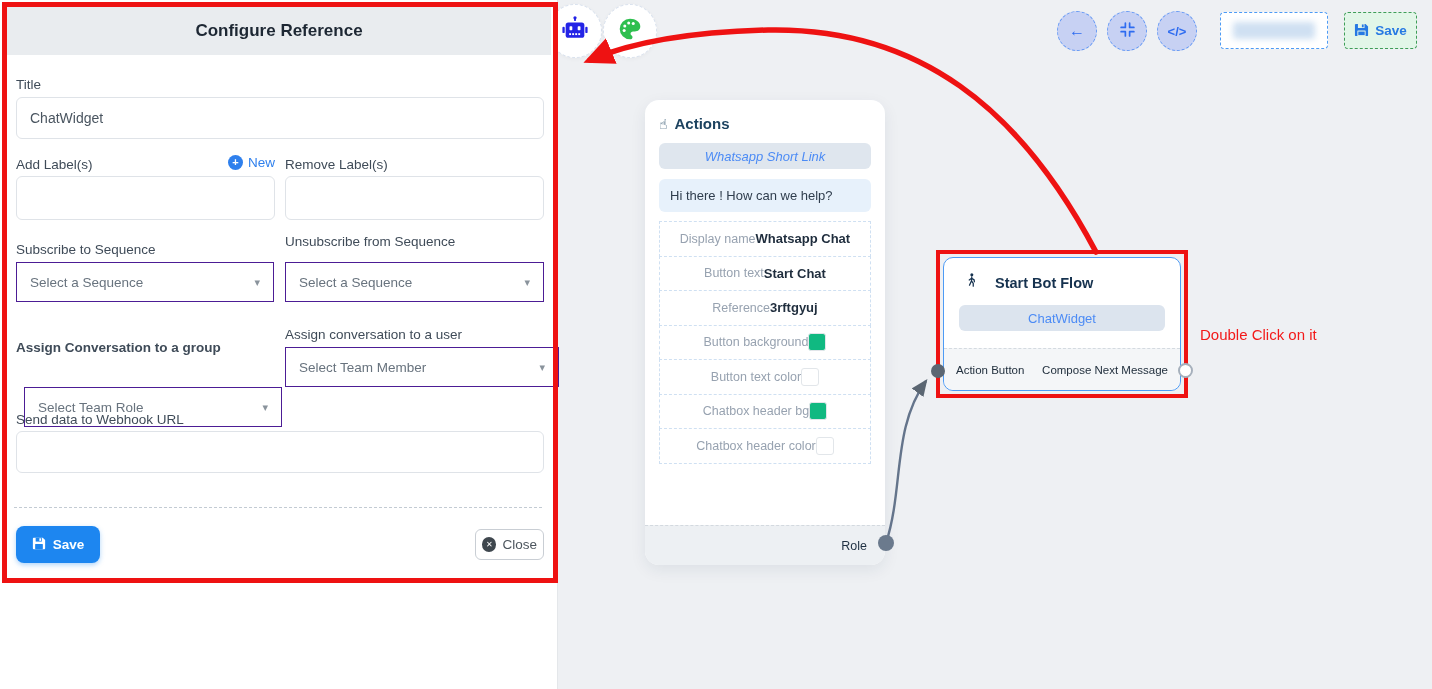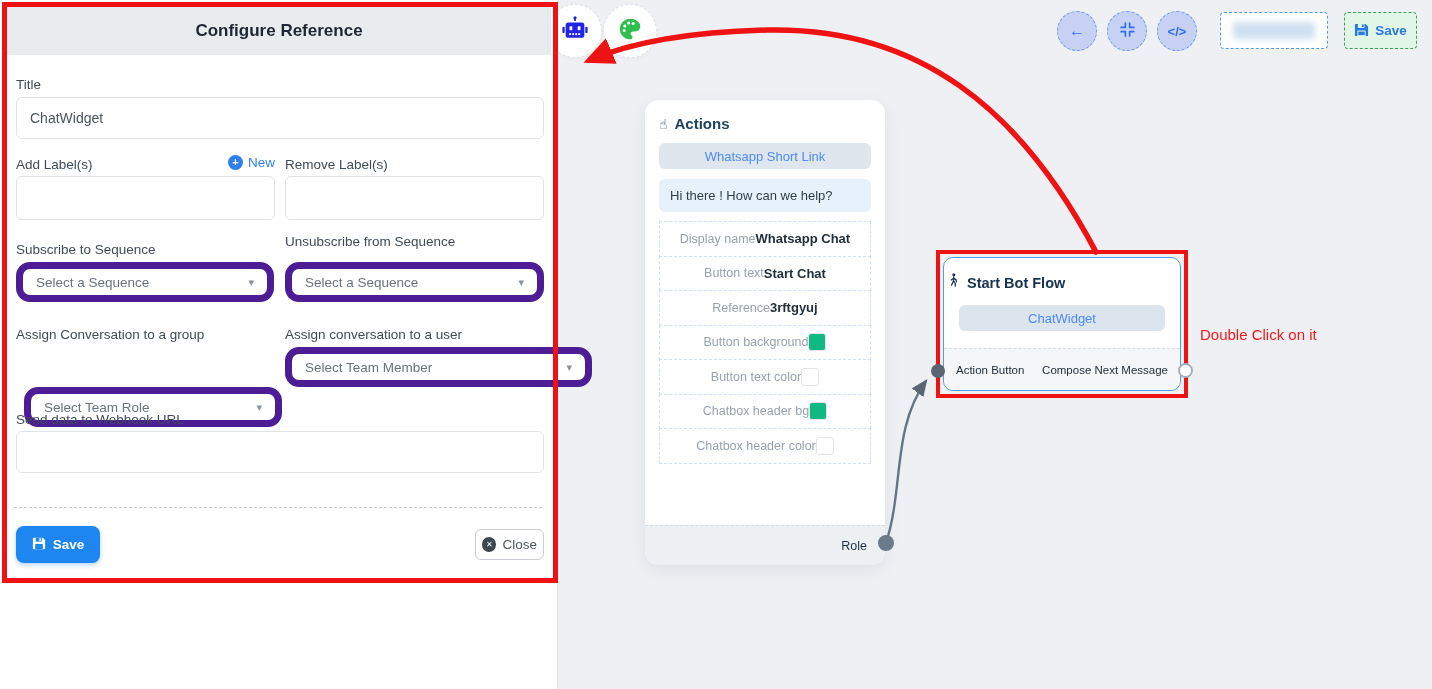--- a/index.html
+++ b/index.html
@@ -6,21 +6,21 @@
   *{box-sizing:border-box;font-family:"Liberation Sans","DejaVu Sans",sans-serif;}
   #stage{position:relative;width:1432px;height:689px;background:#eef0f3;overflow:hidden;}
 
   
   #panel{position:absolute;left:0;top:0;width:558px;height:689px;background:#fff;border-right:1px solid #e4e7ea;z-index:10;}
   #panel-red-frame{position:absolute;left:2px;top:2px;width:556px;height:581px;border:5px solid #ee1212;z-index:40;pointer-events:none;}
   #panel-header{position:absolute;left:7px;top:7px;width:544px;height:48px;background:#e9ecef;display:flex;align-items:center;justify-content:center;}
   #panel-header span{font-size:17px;font-weight:bold;color:#1d2733;}
   .lbl{position:absolute;font-size:13.5px;color:#3f4b58;}
   .inp{position:absolute;background:#fff;border:1px solid #dfe3e8;border-radius:6px;font-size:14px;color:#4a5560;padding:0 13px;outline:none;}
-  .sel{position:absolute;background:#fff;border:7px solid #4c1d95;border-radius:14px;display:flex;align-items:center;justify-content:space-between;padding:0 13px;cursor:pointer;}
+  .sel{position:absolute;background:#fff;border:1px solid #4c1d95;border-radius:0;display:flex;align-items:center;justify-content:space-between;padding:0 13px;cursor:pointer;}
   .sel .sel-txt{font-size:13.5px;color:#68737e;}
   .sel .caret{font-size:11px;color:#8a939c;}
   #new-link{position:absolute;left:16px;top:155px;width:259px;display:flex;justify-content:flex-end;align-items:center;gap:5px;cursor:pointer;}
   #new-link .plus-circle{width:15px;height:15px;border-radius:50%;background:#2f80ed;color:#fff;font-size:11px;font-weight:bold;display:flex;align-items:center;justify-content:center;line-height:1;}
   #new-link .new-txt{font-size:13.5px;color:#2f80ed;}
   #panel-divider{position:absolute;left:14px;top:507px;width:528px;border-top:1px dashed #c3cbd3;}
   #panel-save{position:absolute;left:16px;top:526px;width:84px;height:37px;background:#1d86f0;border:none;border-radius:8px;color:#fff;font-size:13.5px;font-weight:bold;display:flex;align-items:center;justify-content:center;gap:7px;cursor:pointer;box-shadow:0 2px 5px rgba(29,134,240,.35);}
   #panel-close{position:absolute;left:475px;top:529px;width:69px;height:31px;background:#fff;border:1px solid #c9ced4;border-radius:6px;color:#4d565e;font-size:13.5px;display:flex;align-items:center;justify-content:center;gap:6px;cursor:pointer;}
   #panel-close .x-circle{width:15px;height:15px;border-radius:50%;background:#3f474e;color:#fff;font-size:8px;display:flex;align-items:center;justify-content:center;line-height:1;}
 
@@ -34,35 +34,35 @@
   #redacted-box .blur-pill{width:82px;height:17px;background:#cfe0f2;border-radius:3px;filter:blur(3px);}
   #top-save{position:absolute;left:1344px;top:12px;width:73px;height:37px;background:#e2f6e8;border:1.5px dashed #3f9d58;border-radius:4px;display:flex;align-items:center;justify-content:center;gap:6px;cursor:pointer;z-index:3;}
   #top-save span{color:#2779e3;font-size:13.5px;font-weight:bold;}
 
   
   #actions-card{position:absolute;left:645px;top:100px;width:240px;height:465px;background:#fff;border-radius:14px;box-shadow:0 5px 16px rgba(30,50,80,.08);z-index:2;}
   #actions-head{display:flex;align-items:center;gap:7px;padding:15px 14px 9px 14px;}
   #actions-head .touch-glyph{font-size:14px;color:#1d4360;}
   #actions-head .actions-title{font-size:15px;font-weight:bold;color:#1d4360;}
   #wa-link-btn{margin:2px 14px 0 14px;height:26px;background:#dfe6ee;border-radius:6px;display:flex;align-items:center;justify-content:center;cursor:pointer;}
-  #wa-link-btn span{font-size:13px;color:#4c8bf5;}
+  #wa-link-btn span{font-size:13px;color:#4c8bf5;font-style:italic;}
   #wa-msg{margin:10px 14px 0 14px;background:#e7f1fb;border-radius:6px;padding:9px 11px;font-size:13px;color:#2f3d4d;}
   #rows{margin:10px 14px 0 14px;}
   .cfg-row{height:35.5px;border:1px dashed #cfe0f2;margin-top:-1px;display:flex;align-items:center;justify-content:center;padding:0 10px;cursor:pointer;background:#fff;}
   .cfg-row .row-lbl{font-size:12.5px;color:#97a2b0;}
   .cfg-row .row-val{font-size:13px;font-weight:bold;color:#1f2d3d;}
   .swatch{width:18px;height:18px;border-radius:3px;border:1px solid #e2e6ea;}
   #actions-footer{position:absolute;left:0;bottom:0;width:100%;height:40px;background:#edf0f3;border-radius:0 0 14px 14px;border-top:1px dashed #d3d9df;display:flex;align-items:center;justify-content:flex-end;padding-right:18px;}
   #actions-footer span{font-size:12.5px;color:#1f3042;}
   #next-port{position:absolute;left:878px;top:535px;width:16px;height:16px;border-radius:50%;background:#6b7a8d;z-index:6;cursor:pointer;}
 
   
   #node-red-frame{position:absolute;left:936px;top:250px;width:252px;height:148px;border:4px solid #ee1212;z-index:20;pointer-events:none;}
   #flow-node{position:absolute;left:943px;top:257px;width:238px;height:134px;background:#fff;border:1.5px solid #4d9bf5;border-radius:10px;z-index:2;}
-  #node-head{display:flex;align-items:center;gap:6px;padding:14px 16px 6px 2px;}
+  #node-head{display:flex;align-items:center;gap:16px;padding:14px 16px 6px 20px;}
   #node-head .node-title{font-size:14.5px;font-weight:bold;color:#16324f;}
   #node-pill{margin:6px 15px 0 15px;height:26px;background:#dce4ee;border-radius:6px;display:flex;align-items:center;justify-content:center;cursor:pointer;}
   #node-pill span{font-size:13px;color:#4c8bf5;}
   #node-footer{position:absolute;left:0;bottom:0;width:100%;height:42px;background:#f4f6f8;border-top:1px dashed #d4dae0;border-radius:0 0 10px 10px;display:flex;align-items:center;justify-content:space-between;padding:0 12px;}
   #node-footer span{font-size:11.5px;color:#22303e;}
   #action-port{position:absolute;left:931px;top:364px;width:14px;height:14px;border-radius:50%;background:#5b6672;z-index:30;cursor:pointer;}
   #compose-port{position:absolute;left:1178px;top:363px;width:15px;height:15px;border-radius:50%;background:#fff;border:2px solid #a6b0bc;z-index:30;cursor:pointer;}
 
   
   #wires{position:absolute;left:0;top:0;width:1432px;height:689px;z-index:5;pointer-events:none;}
@@ -246,27 +246,27 @@
     <div class="lbl" style="left:285px;top:234px;">Unsubscribe from Sequence</div>
     <div class="sel" style="left:16px;top:262px;width:258px;height:40px;">
       <span class="sel-txt">Select a Sequence</span>
       <span class="caret">▾</span>
     </div>
     <div class="sel" style="left:285px;top:262px;width:259px;height:40px;">
       <span class="sel-txt">Select a Sequence</span>
       <span class="caret">▾</span>
     </div>
 
-    <div class="lbl" style="left:16px;top:327px;">Assign Conversation to a group</div>
+    <div class="lbl" style="left:16px;top:340px;font-weight:bold;">Assign Conversation to a group</div>
     <div class="lbl" style="left:285px;top:327px;">Assign conversation to a user</div>
     <div class="sel" style="left:24px;top:347px;width:258px;height:40px;margin-top:40px;">
       <span class="sel-txt">Select Team Role</span>
       <span class="caret">▾</span>
     </div>
-    <div class="sel" style="left:285px;top:347px;width:307px;height:40px;">
+    <div class="sel" style="left:285px;top:347px;width:274px;height:40px;">
       <span class="sel-txt">Select Team Member</span>
       <span class="caret">▾</span>
     </div>
 
     <div class="lbl" style="left:16px;top:412px;">Send data to Webhook URL</div>
     <input class="inp" style="left: 16px; top: 431px; width: 528px; height: 42px;">
 
     <div id="panel-divider"></div>
 
     <button id="panel-save">

